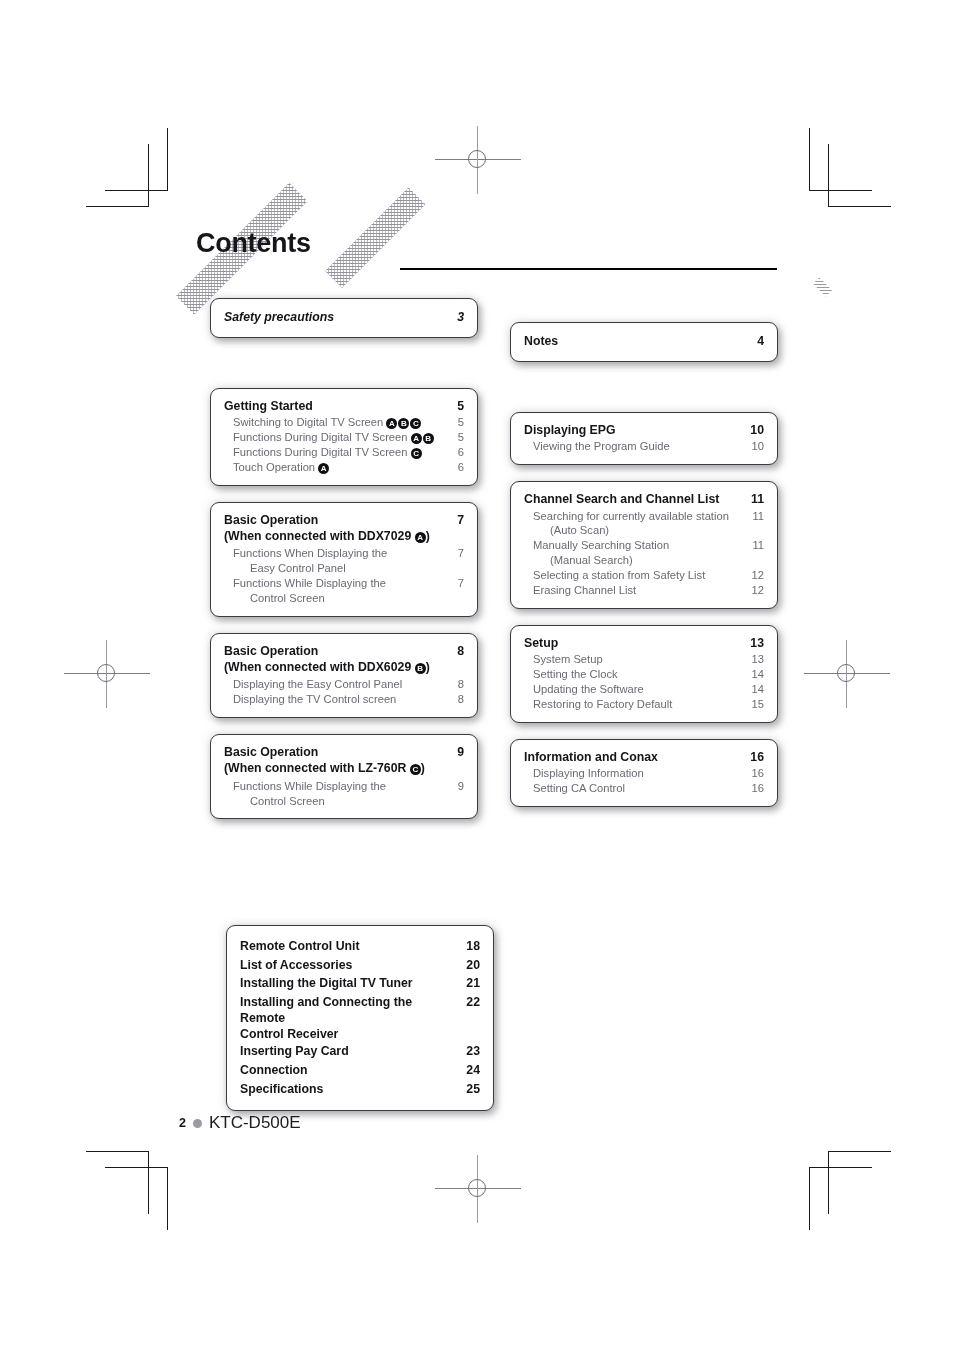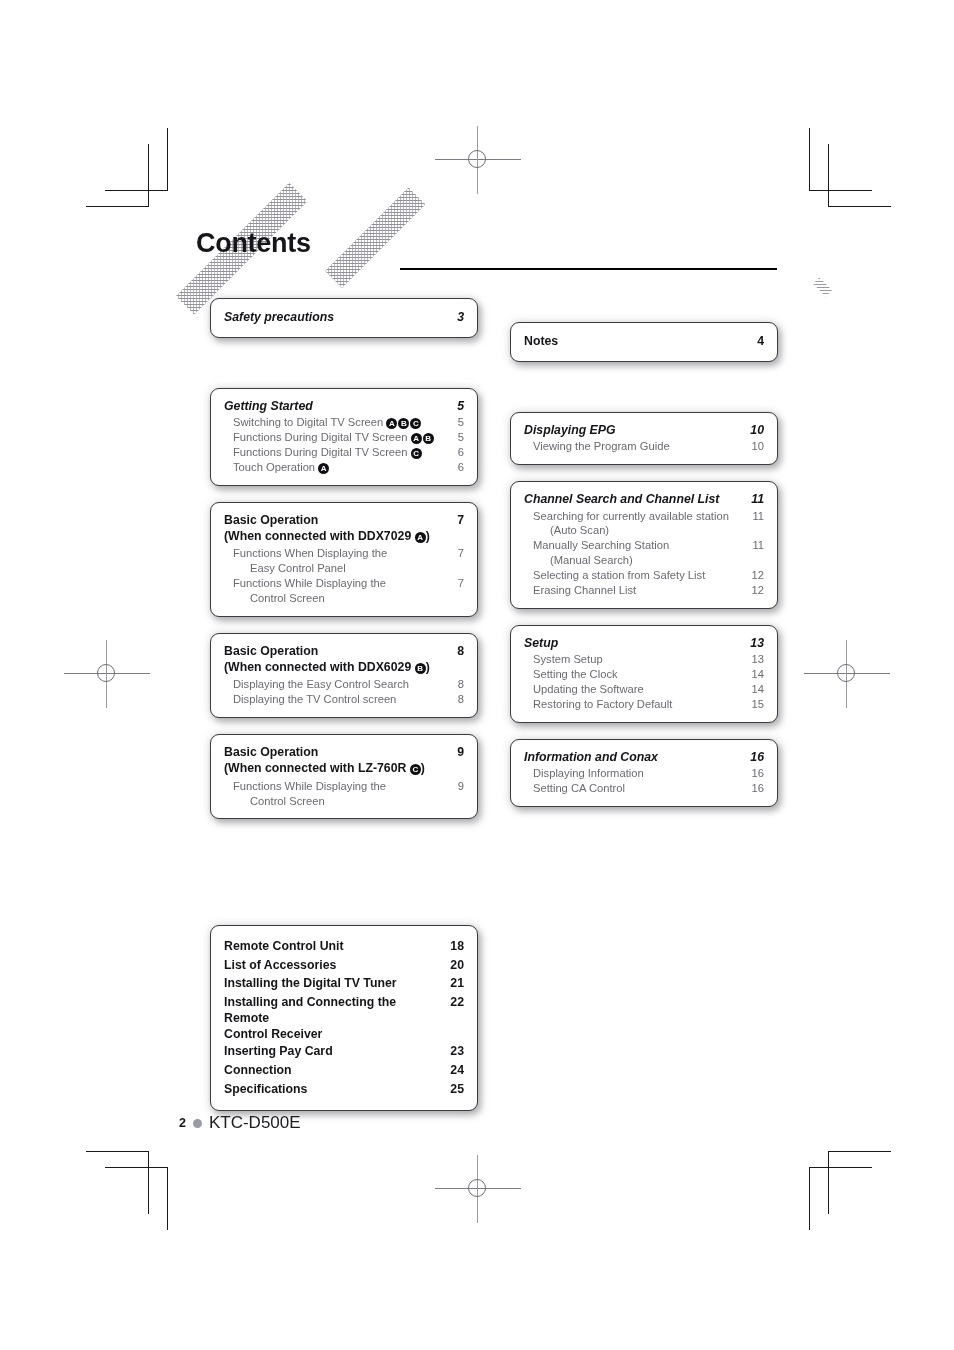--- a/index.html
+++ b/index.html
@@ -137,21 +137,20 @@
     line-height: 1.33;
   }
   .row .lbl { flex: 1 1 auto; padding-right: 8px; }
   .row .pg  { flex: 0 0 auto; text-align: right; }
 
   .row.head {
     font-size: 12.3px;
     font-weight: bold;
     color: #151519;
     margin-bottom: 1px;
-    font-style: italic;
   }
   .row.head .pg { font-weight: bold; color: #151519; font-size: 12.3px; }
 
   .row.head2 {
     font-size: 12.3px;
     font-weight: bold;
     color: #151519;
     margin-bottom: 2px;
   }
   .row.head2 .lbl { line-height: 1.28; }
@@ -188,21 +187,21 @@
     text-align: center;
     vertical-align: 0px;
     margin: 0 0px;
     font-family: "Liberation Sans", sans-serif;
   }
   .badge + .badge { margin-left: 1px; }
 
   
   .bottom-wrap {
     position: absolute;
-    left: 210px;
+    left: 226px;
     top: 925px;
     width: 268px;
   }
   .bottom-wrap .toc-box { padding: 11px 13px 12px 13px; }
 
   
   .footer {
     position: absolute;
     left: 179px;
     top: 1113px;
@@ -337,21 +336,21 @@
           <span class="lbl">Functions While Displaying the <span class="cont">Control Screen</span></span>
           <span class="pg">7</span>
         </div>
       </div>
       <div class="toc-box">
         <div class="row head2">
           <span class="lbl"><span>Basic Operation</span><br><span>(When connected with DDX6029 </span><span class="badge">B</span><span>)</span></span>
           <span class="pg">8</span>
         </div>
         <div class="row sub">
-          <span class="lbl">Displaying the Easy Control Search </span>
+          <span class="lbl">Displaying the Easy Control Panel </span>
           <span class="pg">8</span>
         </div>
         <div class="row sub">
           <span class="lbl">Displaying the TV Control screen </span>
           <span class="pg">8</span>
         </div>
       </div>
       <div class="toc-box">
         <div class="row head2">
           <span class="lbl"><span>Basic Operation</span><br><span>(When connected with LZ-760R </span><span class="badge">C</span><span>)</span></span>

